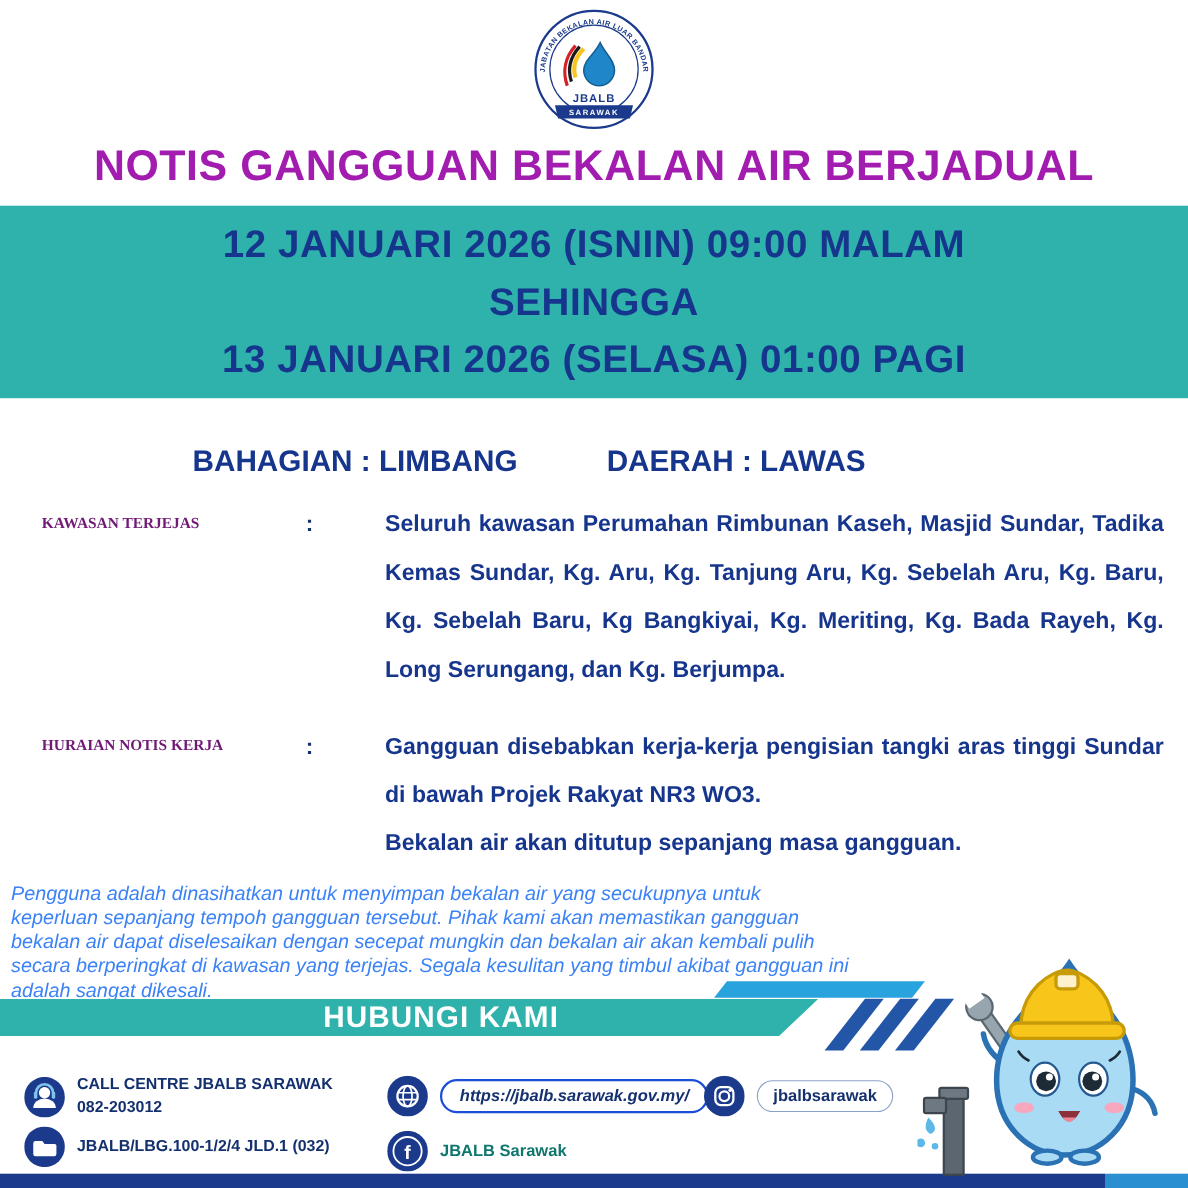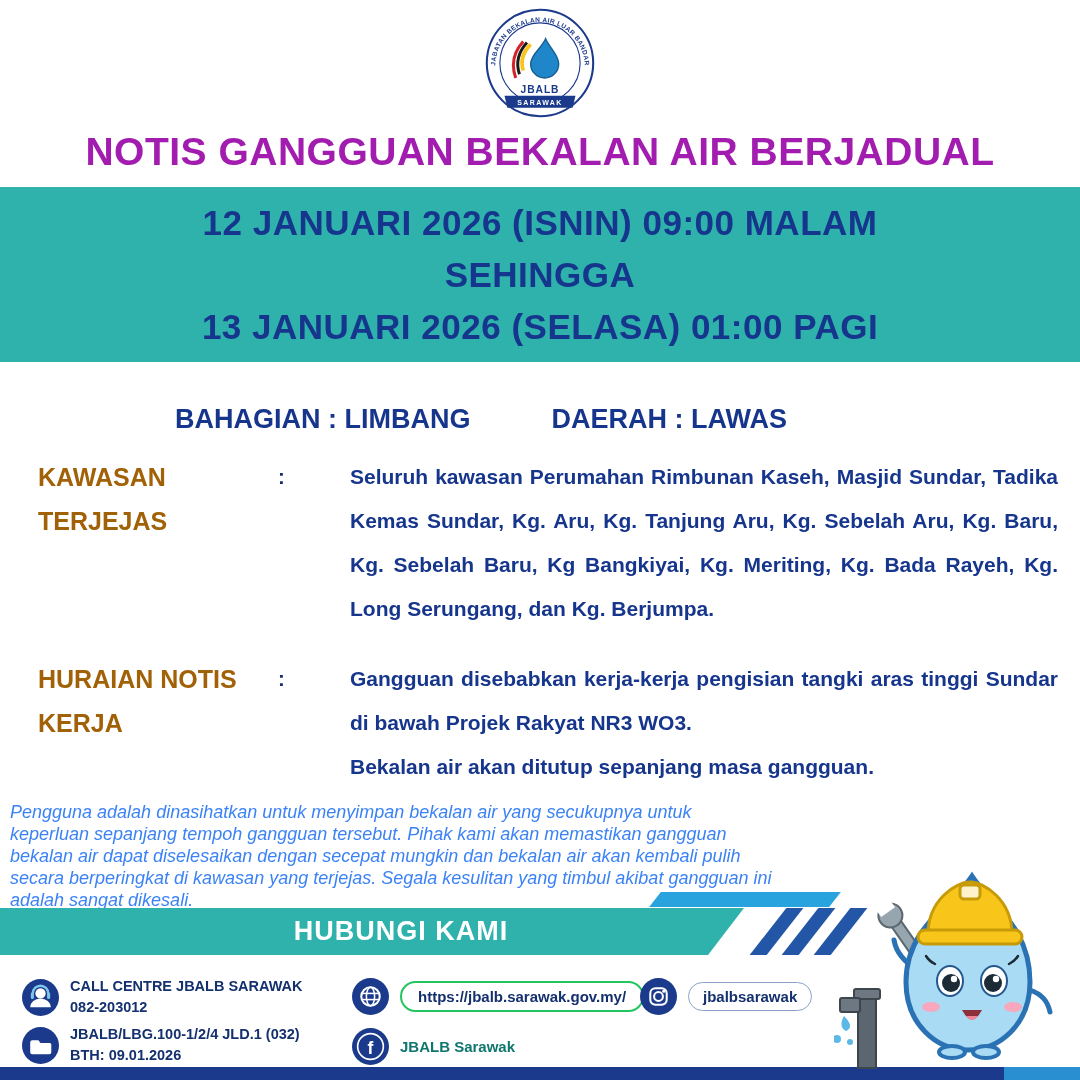--- a/index.html
+++ b/index.html
@@ -14,48 +14,48 @@
 
   .banner { position:absolute; top:187px; left:0; width:100%; height:175px; background:#2eb2ab;
             display:flex; flex-direction:column; align-items:center; justify-content:center; row-gap:12px; }
   .banner-line { font-size:35px; font-weight:bold; color:#16358c; letter-spacing:0.5px; }
 
   .location-row { position:absolute; top:404px; left:175px; display:flex; gap:81px; }
   .location-item { font-size:27px; font-weight:bold; color:#16358c; }
 
   .details { position:absolute; top:455px; left:38px; right:22px; }
   .detail-row { display:flex; align-items:flex-start; margin-bottom:26px; }
-  .detail-label { flex:0 0 240px; font-size:25px; font-weight:bold; color:#a16207; line-height:44px; }
+  .detail-label { flex:0 0 240px; font-size:14px; font-weight:bold; color:#701a75; line-height:44px;font-family:Liberation Serif, serif; }
   .detail-colon { flex:0 0 40px; font-size:20.5px; font-weight:bold; color:#14306e; line-height:44px; }
   .detail-text  { flex:1; font-size:21px; font-weight:bold; color:#16358c; line-height:44px; text-align:justify;margin-left:32px; }
 
   .disclaimer { position:absolute; top:802px; left:10px; width:762px; font-size:18px;
                 font-style:italic; color:#3b82f6; line-height:1.22; }
 
   .hubungi-wrap { position:absolute; top:892px; left:0; width:100%; height:64px; }
   .hubungi-accent { position:absolute; top:0; left:655px; width:180px; height:15px;
                     background:#29a3dd; transform:skewX(-38deg); }
-  .hubungi-bar { position:absolute; top:16px; left:0; width:744px; height:47px; background:#2eb2ab;
+  .hubungi-bar { position:absolute; top:16px; left:0; width:744px; height:34px; background:#2eb2ab;
                  clip-path:polygon(0 0, 100% 0, calc(100% - 36px) 100%, 0 100%);
                  display:flex; align-items:center; justify-content:center; padding-left:58px; }
   .hubungi-title { color:#ffffff; font-size:27px; font-weight:bold; letter-spacing:1px; }
   .hubungi-stripe { position:absolute; top:16px; width:17px; height:47px; background:#2456a8; transform:skewX(-38deg); }
   .stripe-1 { left:768px; } .stripe-2 { left:800px; } .stripe-3 { left:832px; }
 
   .contact { position:absolute; top:966px; left:0; width:100%; height:101px; }
   .contact-item { position:absolute; display:flex; align-items:center; gap:11px; }
   .ci-call { left:22px;  top:10px; }
   .ci-ref  { left:22px;  top:58px; }
   .ci-web  { left:352px; top:12px; }
   .ci-fb   { left:352px; top:62px; }
   .ci-ig   { left:640px; top:12px; }
   .contact-icon { width:37px; height:37px; flex:0 0 37px; }
   .contact-text { font-size:14.5px; font-weight:bold; color:#14306e; line-height:1.45; }
-  .pill { border:2px solid #22c55e; border-radius:17px; padding:5px 16px;
-          font-size:15px; font-weight:bold; color:#14306e; }
+  .pill { border:2px solid #1d4ed8; border-radius:17px; padding:5px 16px;
+          font-size:15px; font-weight:bold; color:#14306e;font-style:italic; }
   .pill-light { border:1.5px solid #8aa2c8; border-radius:16px; padding:5px 14px;
           font-size:15px; font-weight:bold; color:#14306e; }
   .plain-handle { font-size:15px; font-weight:bold; color:#0f766e; }
 
   .mascot { position:absolute; right:-4px; bottom:6px; width:250px; height:290px; z-index:5; }
   .footer-bar { position:absolute; bottom:0; left:0; width:100%; height:13px;
                 background:linear-gradient(90deg, #1b3a8c 0%, #1b3a8c 93%, #2a8fd0 93%); }
   a { text-decoration:none; color:inherit; }
 </style>
 </head>
@@ -145,21 +145,20 @@
       </div>
     </div>
 
     <div class="contact-item ci-ref">
       <svg class="contact-icon" viewBox="0 0 36 36">
         <circle cx="18" cy="18" r="18" fill="#1b3a8c"></circle>
         <path d="M9,13 h7 l2,2.5 h9 a1.5,1.5 0 0 1 1.5,1.5 v7.5 a2,2 0 0 1 -2,2 h-16.5 a2,2 0 0 1 -2,-2 v-9.5 a2,2 0 0 1 2,-2 z" fill="#ffffff"></path>
       </svg>
       <div class="contact-text">
         <div>JBALB/LBG.100-1/2/4 JLD.1 (032)</div>
-        <div>BTH: 09.01.2026</div>
       </div>
     </div>
 
     <div class="contact-item ci-web">
       <svg class="contact-icon" viewBox="0 0 36 36">
         <circle cx="18" cy="18" r="18" fill="#1b3a8c"></circle>
         <circle cx="18" cy="18" r="9" stroke="#ffffff" stroke-width="2" fill="none"></circle>
         <ellipse cx="18" cy="18" rx="4" ry="9" stroke="#ffffff" stroke-width="1.5" fill="none"></ellipse>
         <line x1="9.5" y1="15" x2="26.5" y2="15" stroke="#ffffff" stroke-width="1.5"></line>
         <line x1="9.5" y1="21" x2="26.5" y2="21" stroke="#ffffff" stroke-width="1.5"></line>

